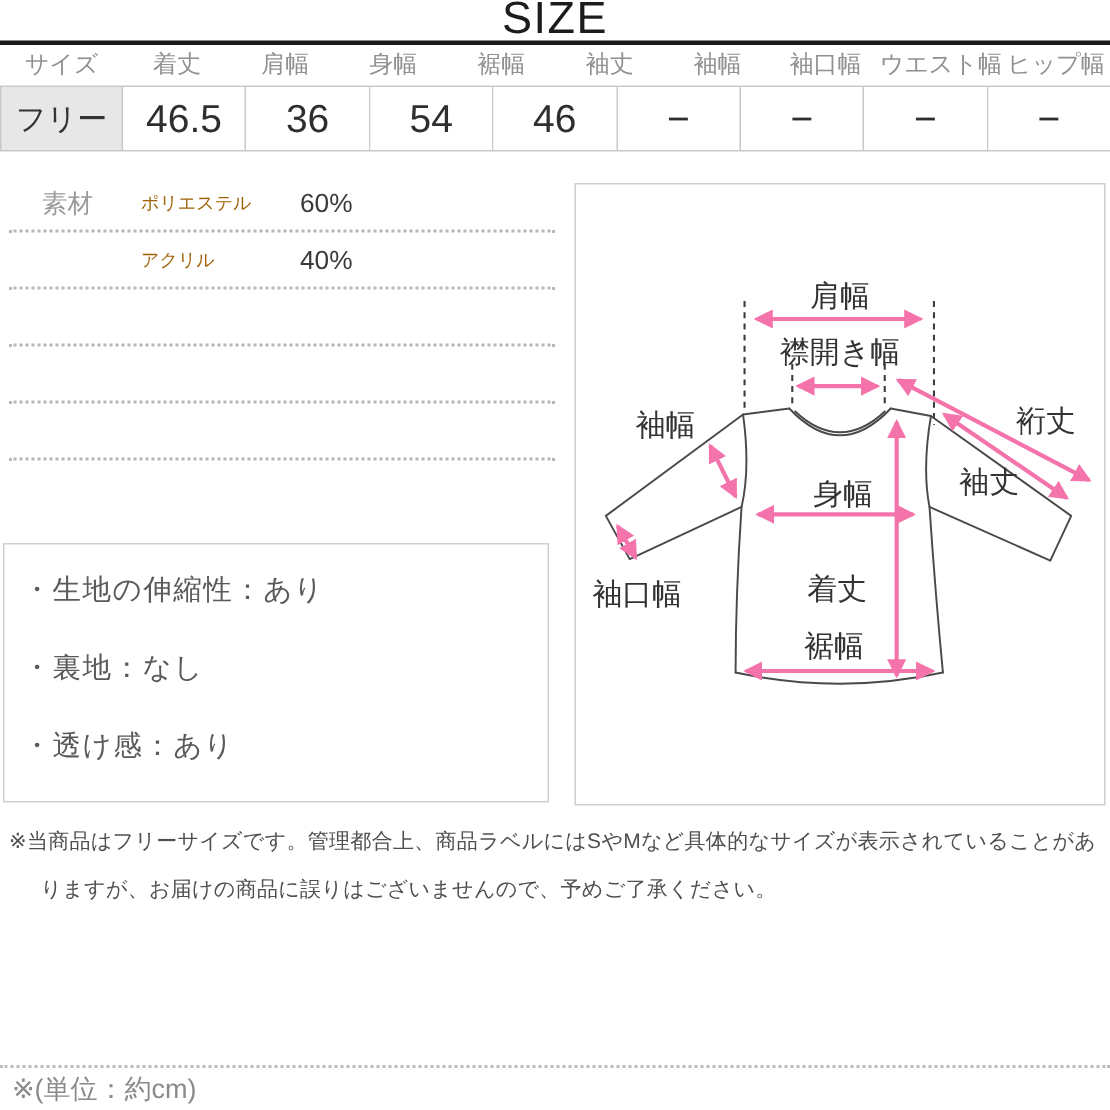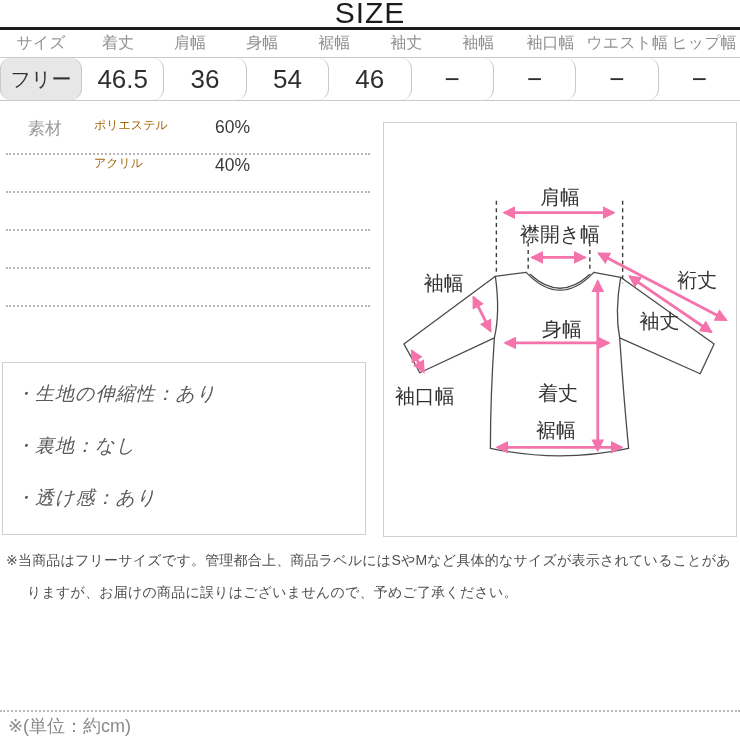--- a/index.html
+++ b/index.html
@@ -14,37 +14,37 @@
   
   .size-table{position:absolute;top:30px;left:0;width:651px;}
   .tr{display:flex;width:740px;box-sizing:border-box;}
   .tr .cell{box-sizing:border-box;text-align:center;overflow:visible;white-space:nowrap;}
   .tr .c0{width:82px;flex:0 0 82px;}
   .tr .cn{flex:1 1 0;}
   .head-row{height:27px;align-items:center;}
   .head-row .cell{font-size:16px;color:#919191;letter-spacing:0;}
   .data-row{height:44px;align-items:stretch;border-top:1px solid #c9c9c9;border-bottom:1px solid #c9c9c9;}
   .data-row .cell{display:flex;align-items:center;justify-content:center;
-    border-right:1px solid #c9c9c9;background:#fff;color:#2e2e2e;font-size:26px;border-radius:11px;}
+    border-right:1px solid #c9c9c9;background:#fff;color:#2e2e2e;font-size:26px;}
   .data-row .c0{border-left:1px solid #c9c9c9;background:#e7e7e7;font-size:20px;color:#333;}
   .data-row .cell:last-child{border-right:none;}
 
   
   .materials{position:absolute;top:117px;left:6px;width:364px;}
   .mat-row{position:relative;height:38px;border-bottom:2px dotted #b7b7b7;
-    display:flex;box-sizing:border-box;padding-left:88px;gap:15px;}
+    display:flex;align-items:center;box-sizing:border-box;padding-left:88px;}
   .mat-label{position:absolute;left:22px;color:#9a9a9a;font-size:17px;}
   .mat-name{color:#a16207;font-size:12px;min-width:92px;display:inline-block;margin-right:14px;}
   .mat-pct{color:#3a3a3a;font-size:17.5px;}
 
   
   .features{position:absolute;top:362px;left:2px;width:364px;height:173px;
     border:1px solid #cfcfcf;box-sizing:border-box;display:flex;flex-direction:column;
     gap:33px;padding:21px 0 0 12px;}
-  .feature-item{font-size:19px;color:#5a5a5a;line-height:19px;letter-spacing:1px;font-style:italic;}
+  .feature-item{font-size:19px;color:#5a5a5a;line-height:19px;letter-spacing:1px;}
 
   
   .diagram{position:absolute;top:122px;left:383px;width:354px;height:415px;
     border:1px solid #cfcfcf;box-sizing:border-box;background:#fff;}
   .diagram svg{position:absolute;top:0;left:0;width:100%;height:100%;}
   .dlabel{font-size:20px;fill:#333;font-weight:500;}
 
   
   .notes{position:absolute;top:545px;left:6px;width:731px;}
   .note{font-size:14px;line-height:31.5px;color:#4f4f4f;

